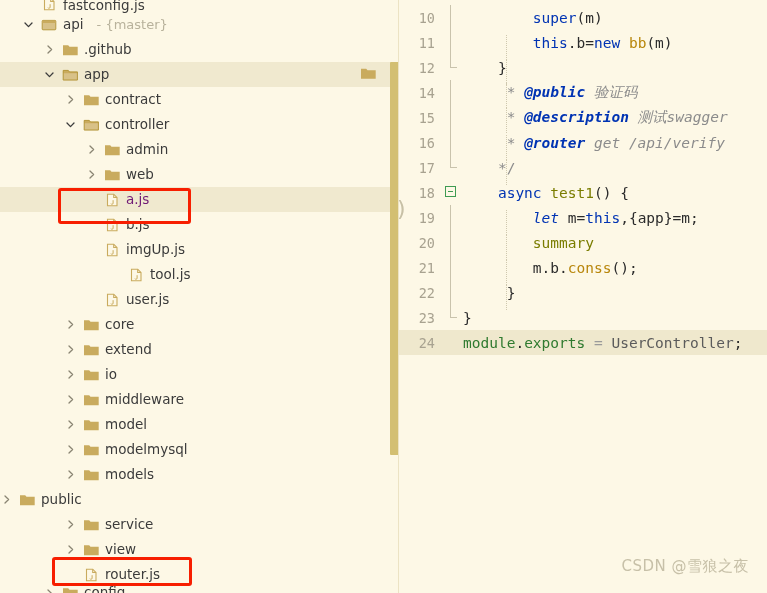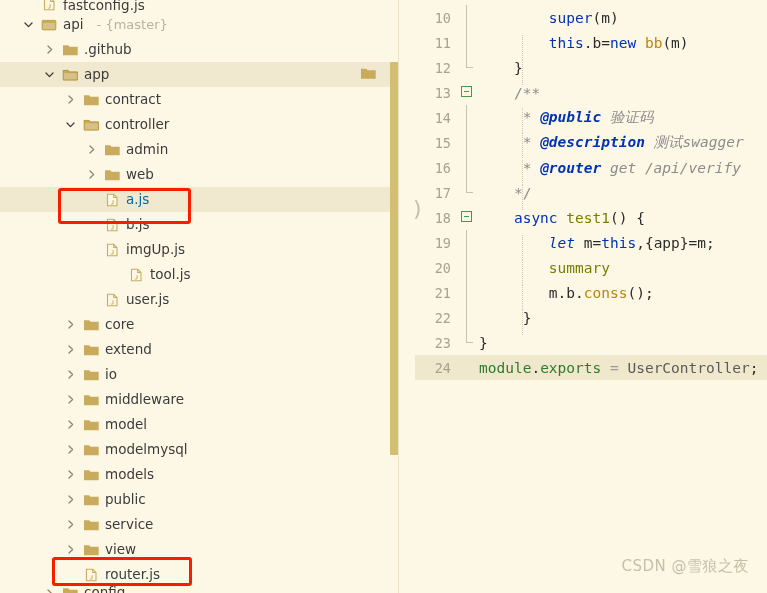--- a/index.html
+++ b/index.html
@@ -2,21 +2,21 @@
 <html><head>
 <meta charset="utf-8">
 <style>
   * { margin:0; padding:0; box-sizing:border-box; }
   html,body{
     width:767px; height:593px;
     background:#fdf8e6;
     font-family:"DejaVu Sans", sans-serif;
     overflow:hidden;
   }
-  #app{ position:relative; width:767px; height:593px; display:flex;gap:16px; }
+  #app{ position:relative; width:767px; height:593px; display:flex; }
 
   
   #tree{
     position:relative;
     width:399px; height:593px;
     background:#fdf8e6;
     overflow:hidden;
     flex:0 0 399px;
   }
   .row{
@@ -33,21 +33,21 @@
   .twisty{
     width:13px; height:13px;
     flex:0 0 13px;
     position:relative;
     color:#8a8573;
   }
   .twisty.none{ visibility:hidden; }
   .twisty svg{ display:block; }
   .ficon{ flex:0 0 17px; width:17px; height:16px; margin-right:5px; position:relative; }
   .lbl{ line-height:1; }
-  .lbl.green{ color:#0369a1; }
+  .lbl.green{ color:#701a75; }
   .branch{ color:#b8b29c; font-size:13px; margin-left:13px; }
   .rowright{
     position:absolute; right:22px; top:50%; transform:translateY(-50%);
   }
 
   
   #treeScroll{
     position:absolute;
     left:390px; top:62px;
     width:9px; height:393px;
@@ -388,21 +388,21 @@
             <svg width="13" height="13" viewBox="0 0 13 13">
               <path d="M5 3 L8.6 6.5 L5 10" fill="none" stroke="#8a8573" stroke-width="1.3" stroke-linecap="round" stroke-linejoin="round"></path>
             </svg>
           </span>
           <span style="display: inline-block; width: 6px; flex: 0 0 6px;"></span>
           <span class="ficon"><svg width="17" height="16" viewBox="0 0 17 16">
               <path d="M1 3.2h5.2l1.3 1.6h8.2v8.4H1z" fill="#c9ab5e"></path>
             </svg></span>
           <span class="lbl">models</span>
         </div>
-        <div class="row" style="padding-left: 64px; text-align: center;">
+        <div class="row" style=" text-align: center;">
           <span class="twisty">
             <svg width="13" height="13" viewBox="0 0 13 13">
               <path d="M5 3 L8.6 6.5 L5 10" fill="none" stroke="#8a8573" stroke-width="1.3" stroke-linecap="round" stroke-linejoin="round"></path>
             </svg>
           </span>
           <span style="display: inline-block; width: 6px; flex: 0 0 6px;"></span>
           <span class="ficon"><svg width="17" height="16" viewBox="0 0 17 16">
               <path d="M1 3.2h5.2l1.3 1.6h8.2v8.4H1z" fill="#c9ab5e"></path>
             </svg></span>
           <span class="lbl">public</span>
@@ -462,21 +462,20 @@
       </div>
   </div>
 
   <div id="editor">
     <div id="parenMark">)</div>
     <div id="codeLines">
         <div class="cline" style="height: 5px;"><div class="gutter"></div><div class="foldcol"></div><div class="ctext"></div></div>
         <div class="cline"><div class="gutter">10</div><div class="foldcol"><span class="vline"></span></div><div class="ctext"><span class="ind">        </span><span class="kw">super</span><span class="plain">(m)</span></div></div>
         <div class="cline"><div class="gutter">11</div><div class="foldcol"><span class="vline"></span></div><div class="ctext"><span class="ind">        </span><span class="kw">this</span><span class="plain">.</span><span class="plain">b</span><span class="plain">=</span><span class="kw">new</span><span class="plain"> </span><span class="fn2">bb</span><span class="plain">(m)</span><span class="guide" style="left: 43px;"></span></div></div>
         <div class="cline"><div class="gutter">12</div><div class="foldcol"><span class="vline end"></span></div><div class="ctext"><span class="ind">    </span><span class="plain">}</span><span class="guide" style="left: 43px;"></span></div></div>
-        <div class="cline"><div class="gutter">13</div><div class="foldcol"><span class="fold-box"></span></div><div class="ctext"><span class="ind">    </span><span class="cmt">/**</span></div></div>
         <div class="cline"><div class="gutter">14</div><div class="foldcol"><span class="vline"></span></div><div class="ctext"><span class="ind">     </span><span class="cmt">* </span><span class="doc-tag">@public</span><span class="cmt-it"> 验证码</span><span class="guide" style="left: 43px;"></span></div></div>
         <div class="cline"><div class="gutter">15</div><div class="foldcol"><span class="vline"></span></div><div class="ctext"><span class="ind">     </span><span class="cmt">* </span><span class="doc-tag">@description</span><span class="cmt-it"> 测试swagger</span><span class="guide" style="left: 43px;"></span></div></div>
         <div class="cline"><div class="gutter">16</div><div class="foldcol"><span class="vline"></span></div><div class="ctext"><span class="ind">     </span><span class="cmt">* </span><span class="doc-tag">@router</span><span class="cmt-it"> get /api/verify</span><span class="guide" style="left: 43px;"></span></div></div>
         <div class="cline"><div class="gutter">17</div><div class="foldcol"><span class="vline end"></span></div><div class="ctext"><span class="ind">    </span><span class="cmt">*/</span><span class="guide" style="left: 43px;"></span></div></div>
         <div class="cline"><div class="gutter">18</div><div class="foldcol"><span class="fold-box"></span></div><div class="ctext"><span class="ind">    </span><span class="kw">async</span><span class="plain"> </span><span class="fn">test1</span><span class="plain">() {</span></div></div>
         <div class="cline"><div class="gutter">19</div><div class="foldcol"><span class="vline"></span></div><div class="ctext"><span class="ind">        </span><span class="kw-it">let</span><span class="plain"> m=</span><span class="kw">this</span><span class="plain">,{app}=m;</span><span class="guide" style="left: 43px;"></span></div></div>
         <div class="cline"><div class="gutter">20</div><div class="foldcol"><span class="vline"></span></div><div class="ctext"><span class="ind">        </span><span class="fn">summary</span><span class="guide" style="left: 43px;"></span></div></div>
         <div class="cline"><div class="gutter">21</div><div class="foldcol"><span class="vline"></span></div><div class="ctext"><span class="ind">        </span><span class="plain">m.b.</span><span class="fn2">conss</span><span class="plain">();</span><span class="guide" style="left: 43px;"></span></div></div>
         <div class="cline"><div class="gutter">22</div><div class="foldcol"><span class="vline"></span></div><div class="ctext"><span class="ind">     </span><span class="plain">}</span><span class="guide" style="left: 43px;"></span></div></div>
         <div class="cline"><div class="gutter">23</div><div class="foldcol"><span class="vline end"></span></div><div class="ctext"><span class="ind"></span><span class="plain">}</span></div></div>

